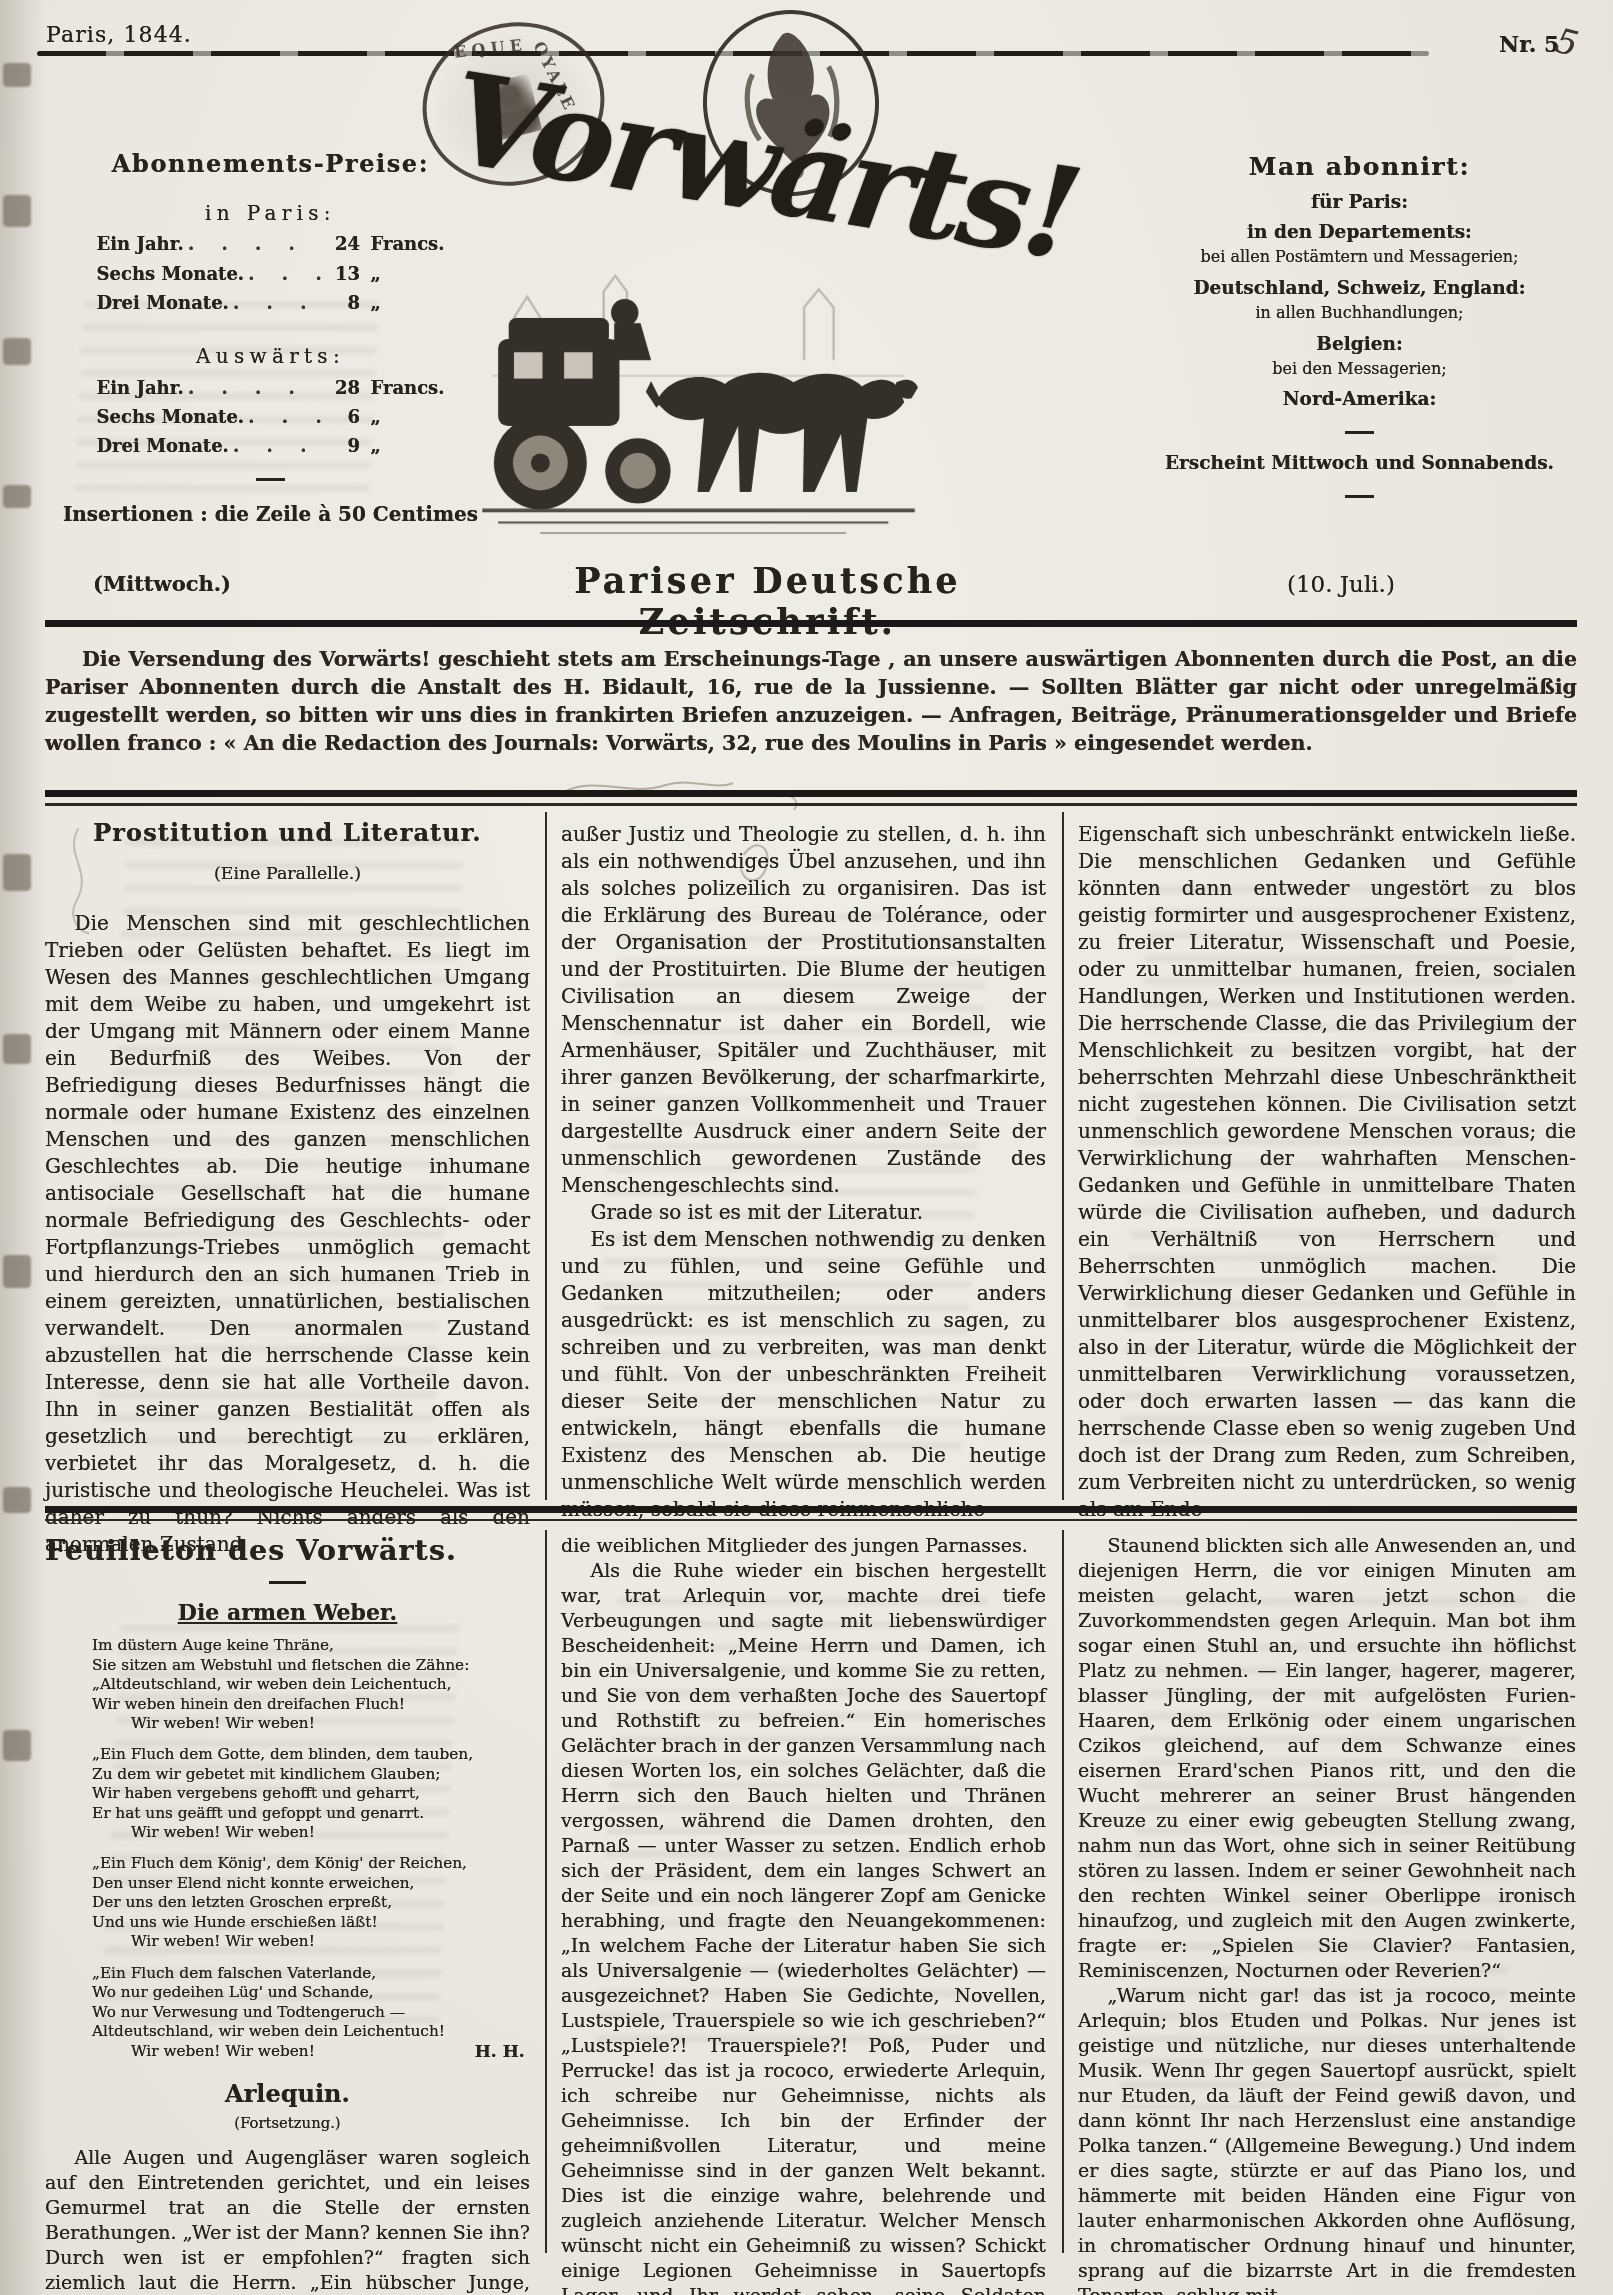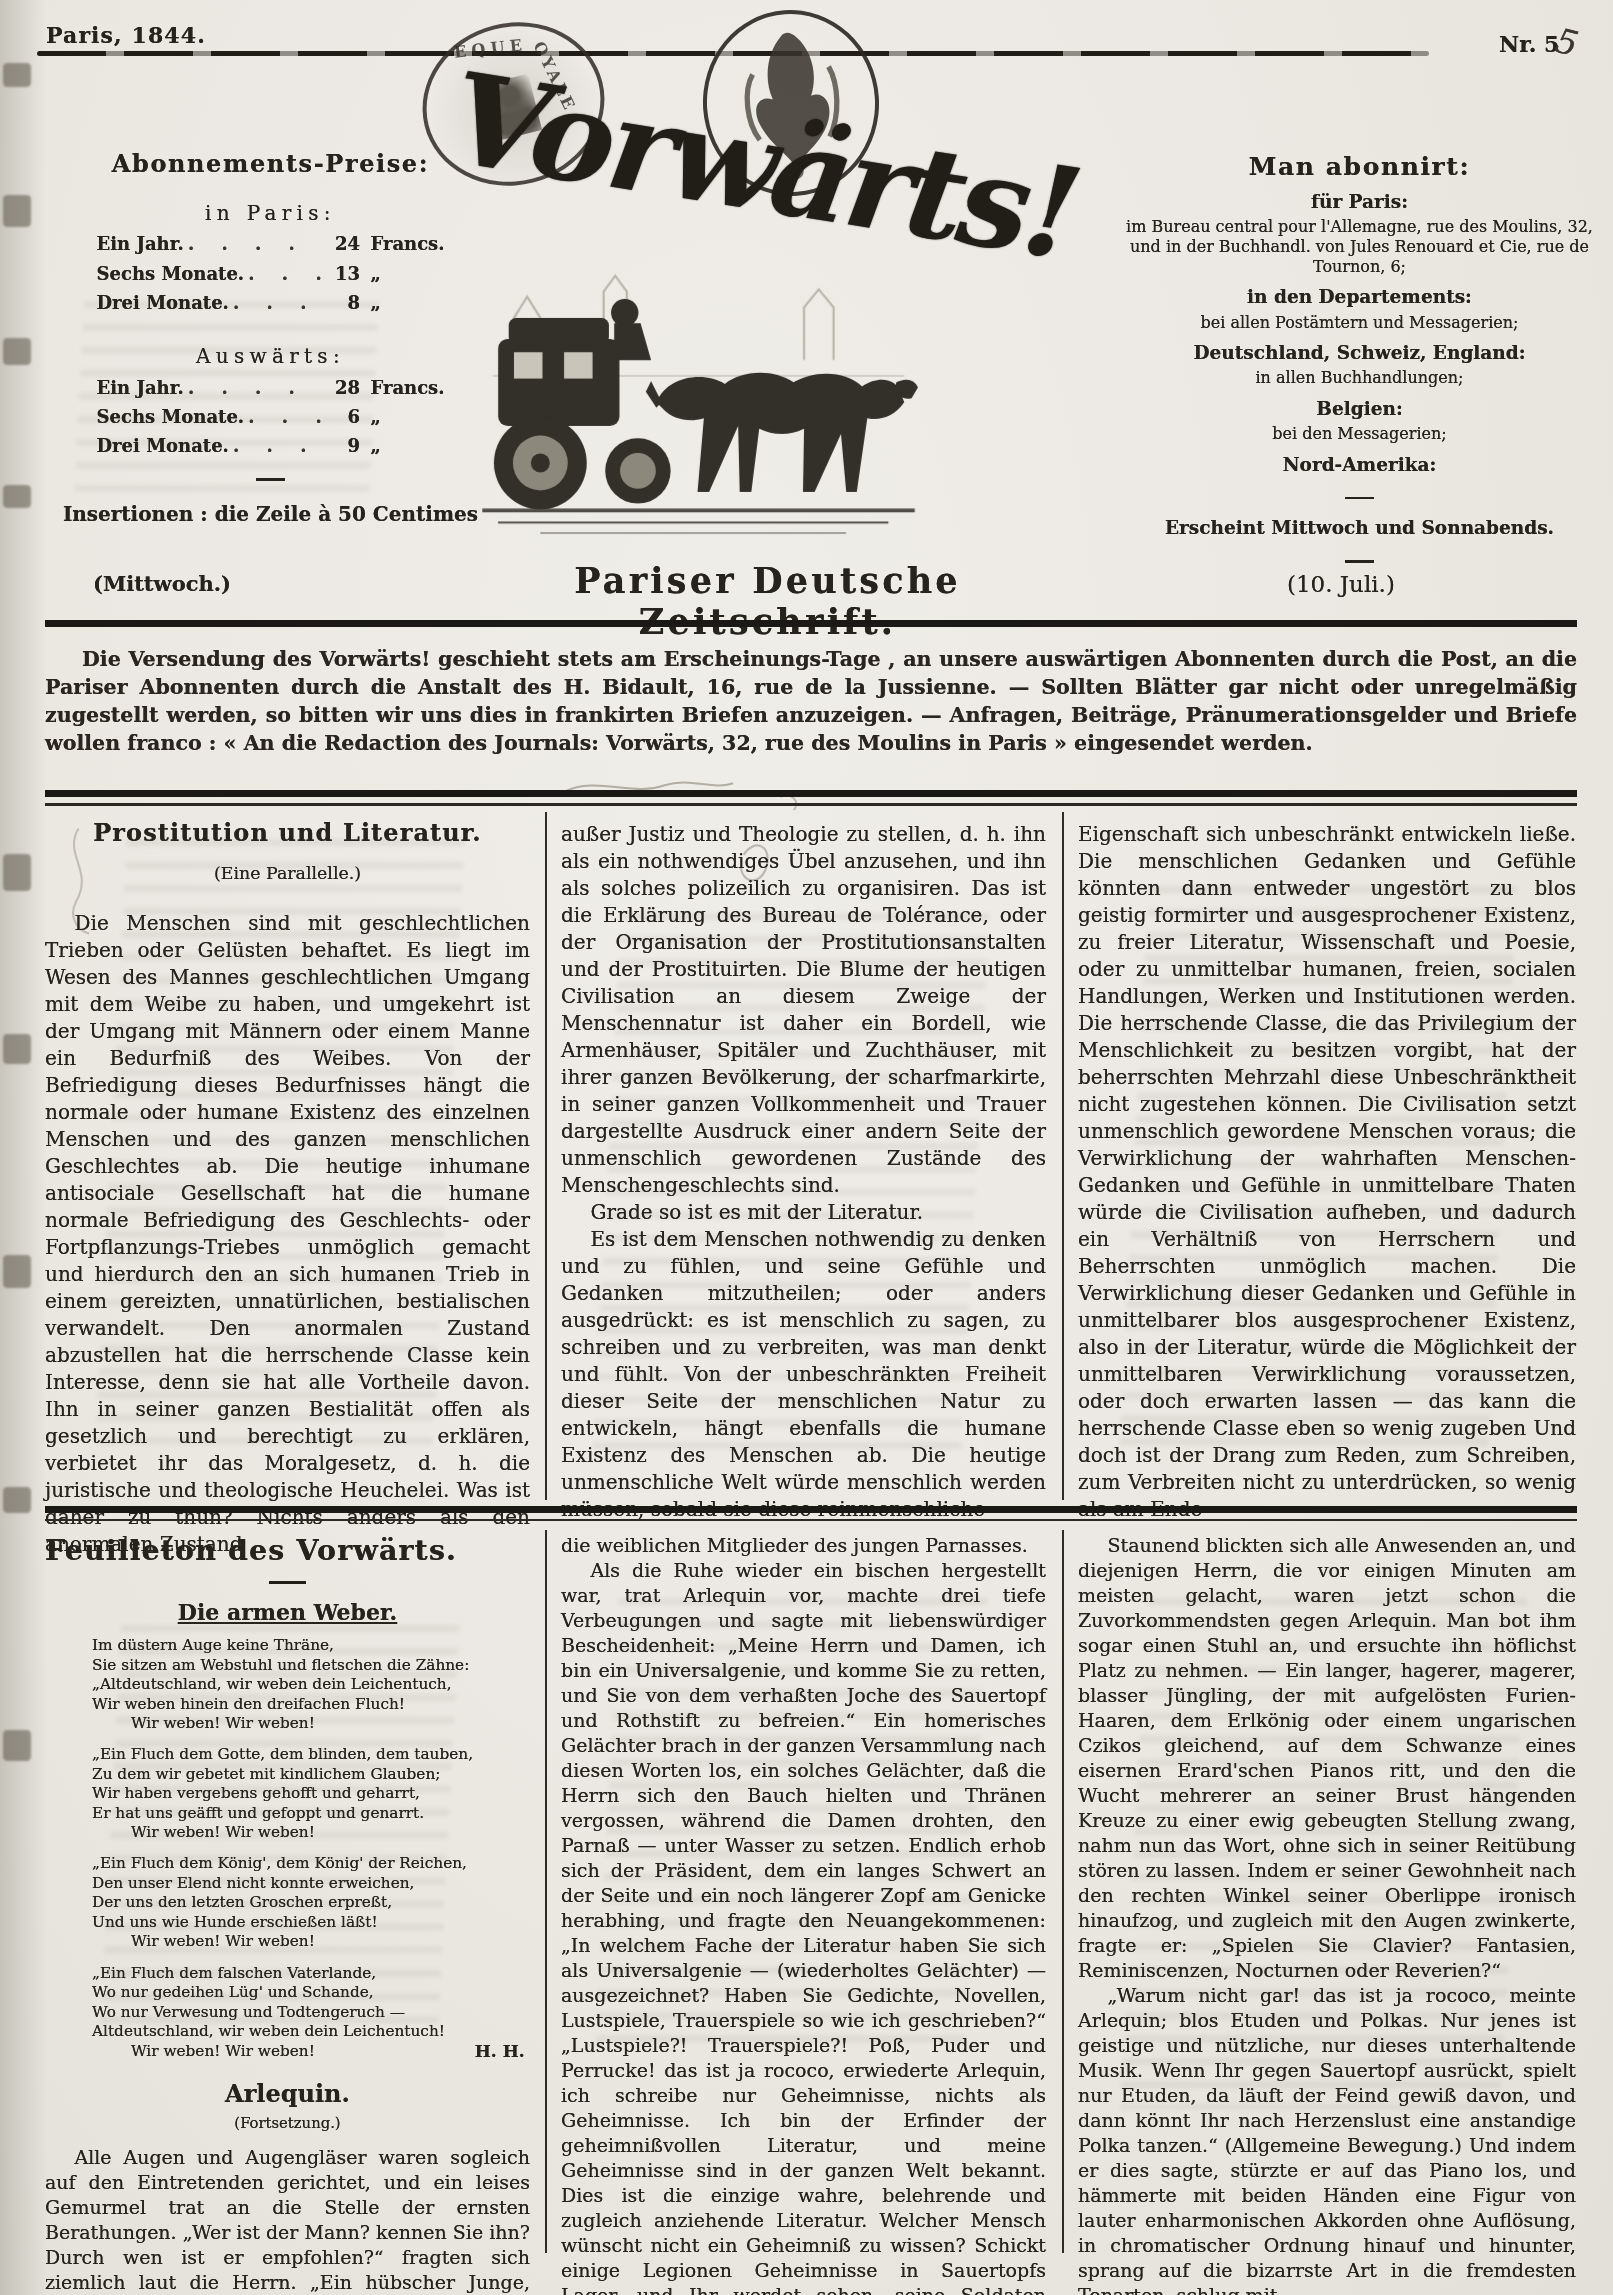--- a/index.html
+++ b/index.html
@@ -7,21 +7,21 @@
     background:radial-gradient(ellipse at 45% 30%, #efede7 0%, #eae8e1 55%, #e2e0d8 100%);
     font-family:"DejaVu Serif", serif;color:#26231d;overflow:hidden;}
   .ink{text-shadow:0 0 0.5px rgba(28,24,18,.8);}
   .abs{position:absolute;}
   .edge-shade{left:0;top:0;width:47px;height:100%;
     background:linear-gradient(90deg, rgba(72,64,52,.20), rgba(72,64,52,0));}
   .edge-mark{left:3.2px;width:27.4px;background:#514a3d;border-radius:4.2px;opacity:.5;filter:blur(1.1px);}
   .ghost{filter:blur(2.1px);opacity:.07;transform:skewX(-3deg);
     background:repeating-linear-gradient(180deg, transparent 0 16px, #4a4438 16px 23px);}
   
-  .placedate{left:46px;top:22px;font-size:22px;font-weight:bold;letter-spacing:1.1px;}
+  .placedate{left:46px;top:22px;font-size:22px;font-weight:normal;letter-spacing:1.1px;}
   .issue{right:32px;top:20px;font-size:22px;font-weight:bold;}
   .issue .hand{display:inline-block;font-style:italic;font-weight:normal;font-size:34px;
     transform:rotate(14deg);color:#3c382f;position:relative;top:2.1px;left:-3.2px;}
   .rule-rough{left:37px;top:51px;width:1392px;height:4.7px;border-radius:2.6px;
     background:repeating-linear-gradient(90deg,#211e18 0 69px, rgba(33,30,24,.45) 69px 87px);}
   
   .stamp{border-radius:50%;}
   .stamp1{left:422px;top:23px;width:175px;height:154px;border:4.2px solid rgba(48,44,36,.85);
     transform:rotate(-14deg);background:radial-gradient(circle at 50% 55%, rgba(60,54,44,.12), rgba(60,54,44,0) 70%);}
   .stamp1 .arc-top{position:absolute;left:42px;top:8.4px;font-size:16px;font-weight:bold;letter-spacing:5.3px;
@@ -202,21 +202,20 @@
       <span class="val">9</span>
       <span class="unit">„</span>
     </div>
     <div class="dash-sep"></div>
     <div class="insert">Insertionen : die Zeile à 50 Centimes</div>
   </div>
 
   <div class="abs abo ink">
     <div class="h1">Man abonnirt:</div>
     <div class="m">für Paris:</div>
-    <div class="s">im Bureau central pour l'Allemagne, rue des Moulins, 32, und in der Buchhandl. von Jules Renouard et Cie, rue de Tournon, 6;</div>
     <div class="m">in den Departements:</div>
     <div class="s">bei allen Postämtern und Messagerien;</div>
     <div class="m">Deutschland, Schweiz, England:</div>
     <div class="s">in allen Buchhandlungen;</div>
     <div class="m">Belgien:</div>
     <div class="s">bei den Messagerien;</div>
     <div class="m">Nord-Amerika:</div>
     <div class="dash-sep"></div>
     <div class="m" style="margin-top:18px;">Erscheint Mittwoch und Sonnabends.</div>
     <div class="dash-sep"></div>

